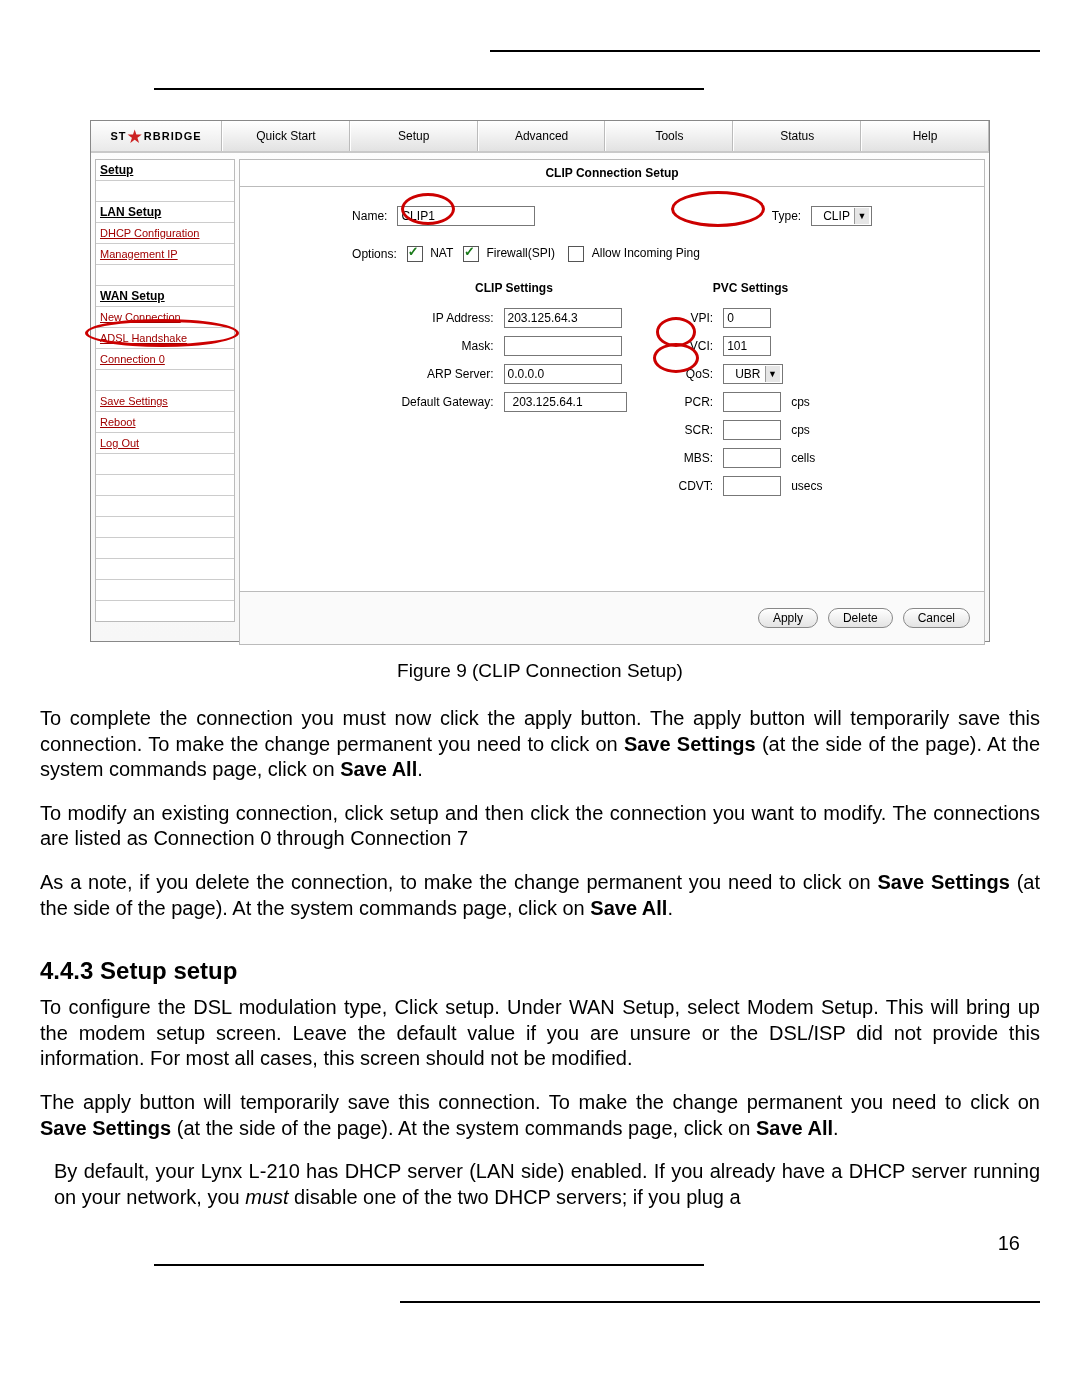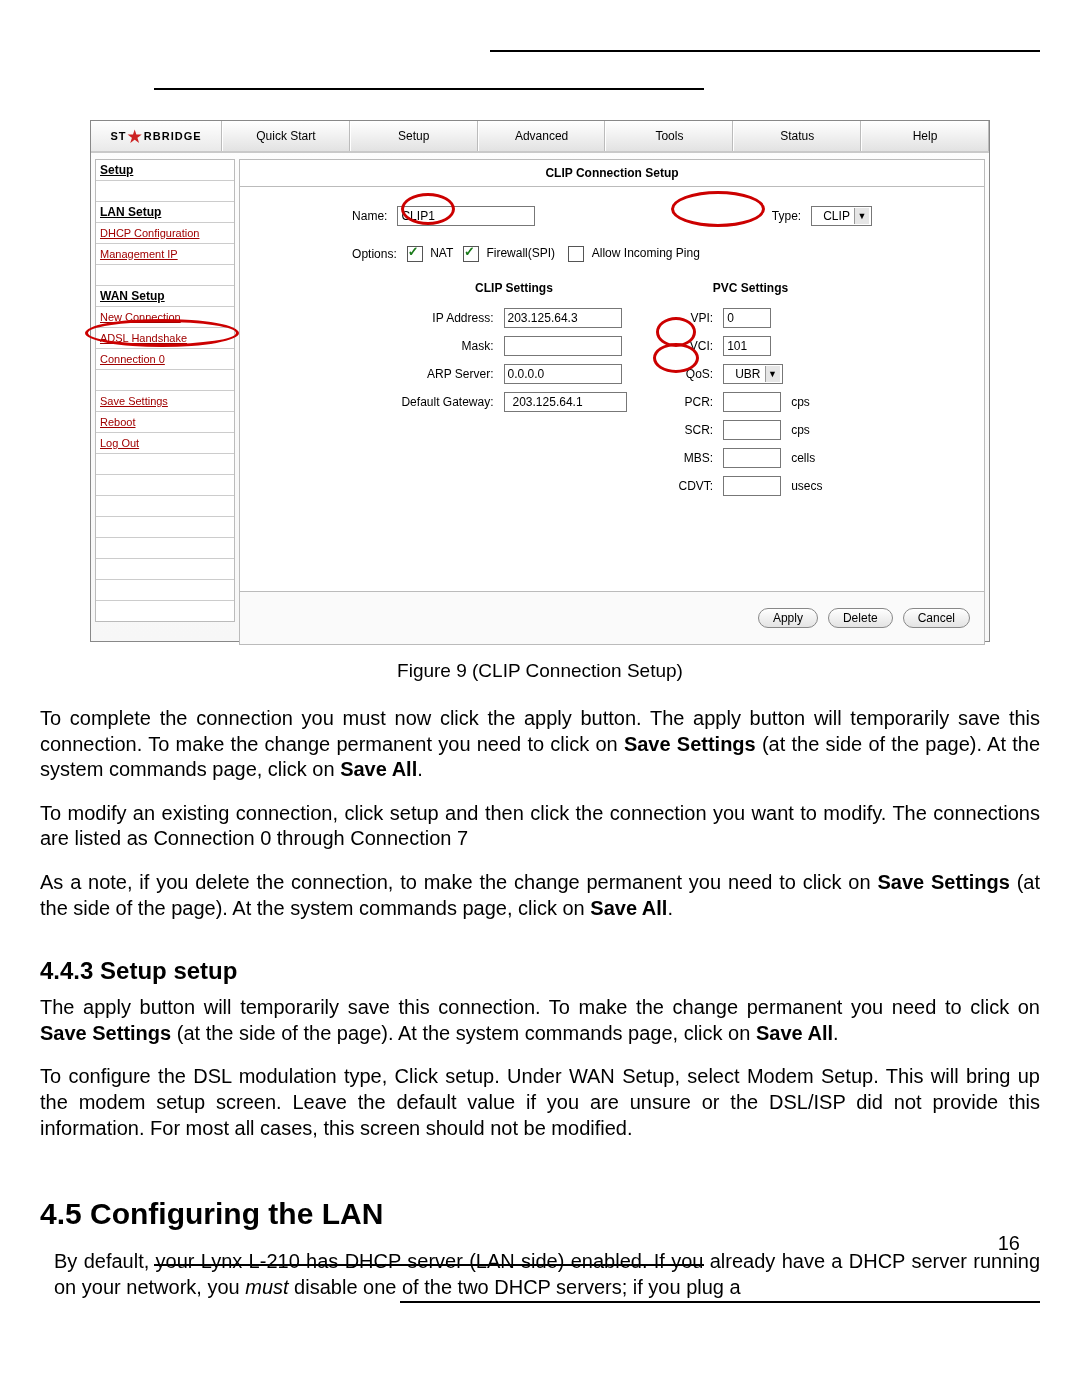--- a/index.html
+++ b/index.html
@@ -328,26 +328,25 @@
   <p class="para">
     <span>To complete the connection you must now click the apply button.  The apply button will temporarily save this connection. To make the change permanent you need to click on </span><b>Save Settings</b><span> (at the side of the page).  At the system commands page, click on </span><b>Save All</b><span>.</span>
   </p>
 
   <p class="para">To modify an existing connection, click setup and then click the connection you want to modify.  The connections are listed as Connection 0 through Connection 7</p>
   <p class="para">
     <span>As a note, if you delete the connection, to make the change permanent you need to click on </span><b>Save Settings</b><span> (at the side of the page).  At the system commands page, click on </span><b>Save All</b><span>.</span>
   </p>
 
   <div class="h3">4.4.3  Setup setup</div>
+  <p class="para">To configure the DSL modulation type, Click setup.  Under WAN Setup, select Modem Setup.  This will bring up the modem setup screen.  Leave the default value if you are unsure or the DSL/ISP did not provide this information.   For most all cases, this screen should not be modified.</p>
   <p class="para">
     <span>The apply button will temporarily save this connection. To make the change permanent you need to click on </span><b>Save Settings</b><span> (at the side of the page).  At the system commands page, click on </span><b>Save All</b><span>.</span>
   </p>
-  <p class="para">To configure the DSL modulation type, Click setup.  Under WAN Setup, select Modem Setup.  This will bring up the modem setup screen.  Leave the default value if you are unsure or the DSL/ISP did not provide this information.   For most all cases, this screen should not be modified.</p>
-
-  <div class="h2">4.5    Configuring the LAN</div>
+
   <p class="para just">
     <span>By default, your Lynx L-210 has DHCP server (LAN side) enabled. If you already have a DHCP server running on your network, you </span><i>must</i><span> disable one of the two DHCP servers; if you plug a</span>
   </p>
 
   <div class="page-num">16</div>
   <div class="ftr-left"></div>
   <div class="ftr-right"></div>
 </div>
 
 </body></html>

